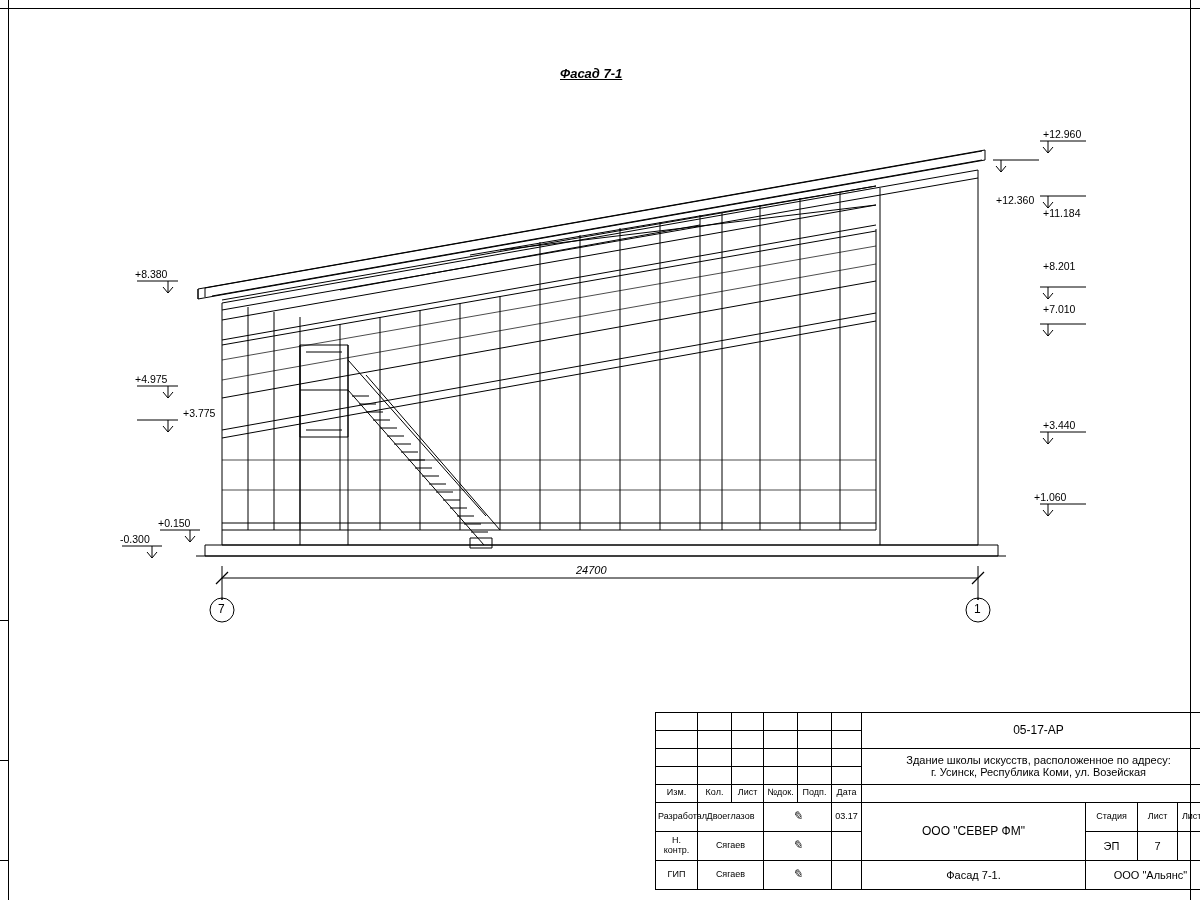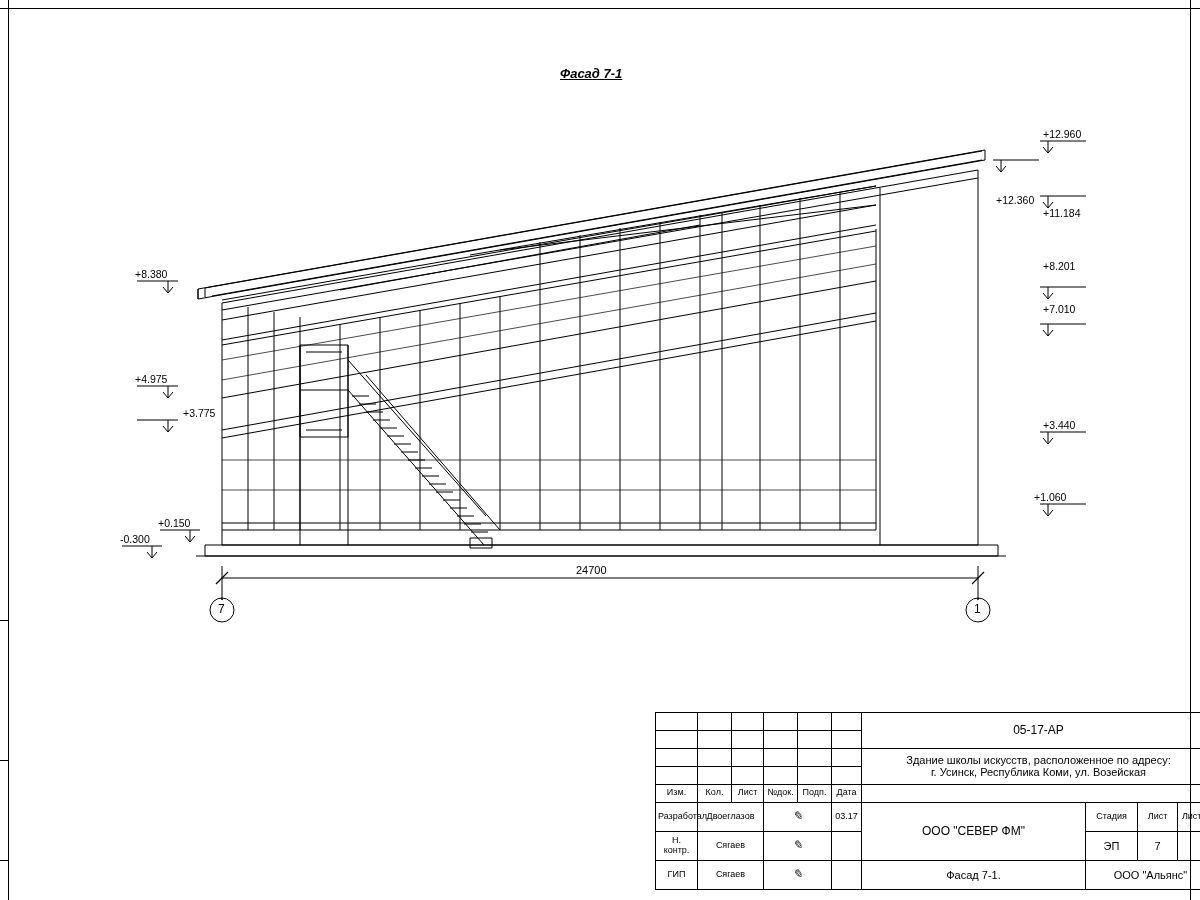--- a/index.html
+++ b/index.html
@@ -3,21 +3,21 @@
 <meta charset="utf-8">
 <style>
   html,body{margin:0;padding:0;background:#ffffff;}
   body{width:1200px;height:900px;position:relative;overflow:hidden;
        font-family:"Liberation Sans", sans-serif;color:#000;}
   .sheet{position:absolute;left:0;top:0;width:1160px;height:900px;}
   svg.drawing{position:absolute;left:0;top:0;width:1200px;height:900px;}
   .lbl{position:absolute;font-size:10.5px;color:#000;white-space:nowrap;}
   .title{position:absolute;font-size:13px;font-style:italic;font-weight:bold;
          text-decoration:underline;white-space:nowrap;}
-  .dimtext{position:absolute;font-size:11px;white-space:nowrap;}
+  .dimtext{position:absolute;font-size:11px;white-space:nowrap;font-style:italic;}
   .circtxt{position:absolute;font-size:12px;white-space:nowrap;}
   
   .stamp{position:absolute;left:655px;top:712px;width:560px;height:178px;}
   .stamp table{border-collapse:collapse;width:100%;height:100%;
                font-size:10px;table-layout:fixed;}
   .stamp td{border:1px solid #000;padding:0 2px;text-align:center;
             vertical-align:middle;line-height:1.1;}
   .nb{border:none !important;}
   .big{font-size:12px;}
   .mid{font-size:11px;}

